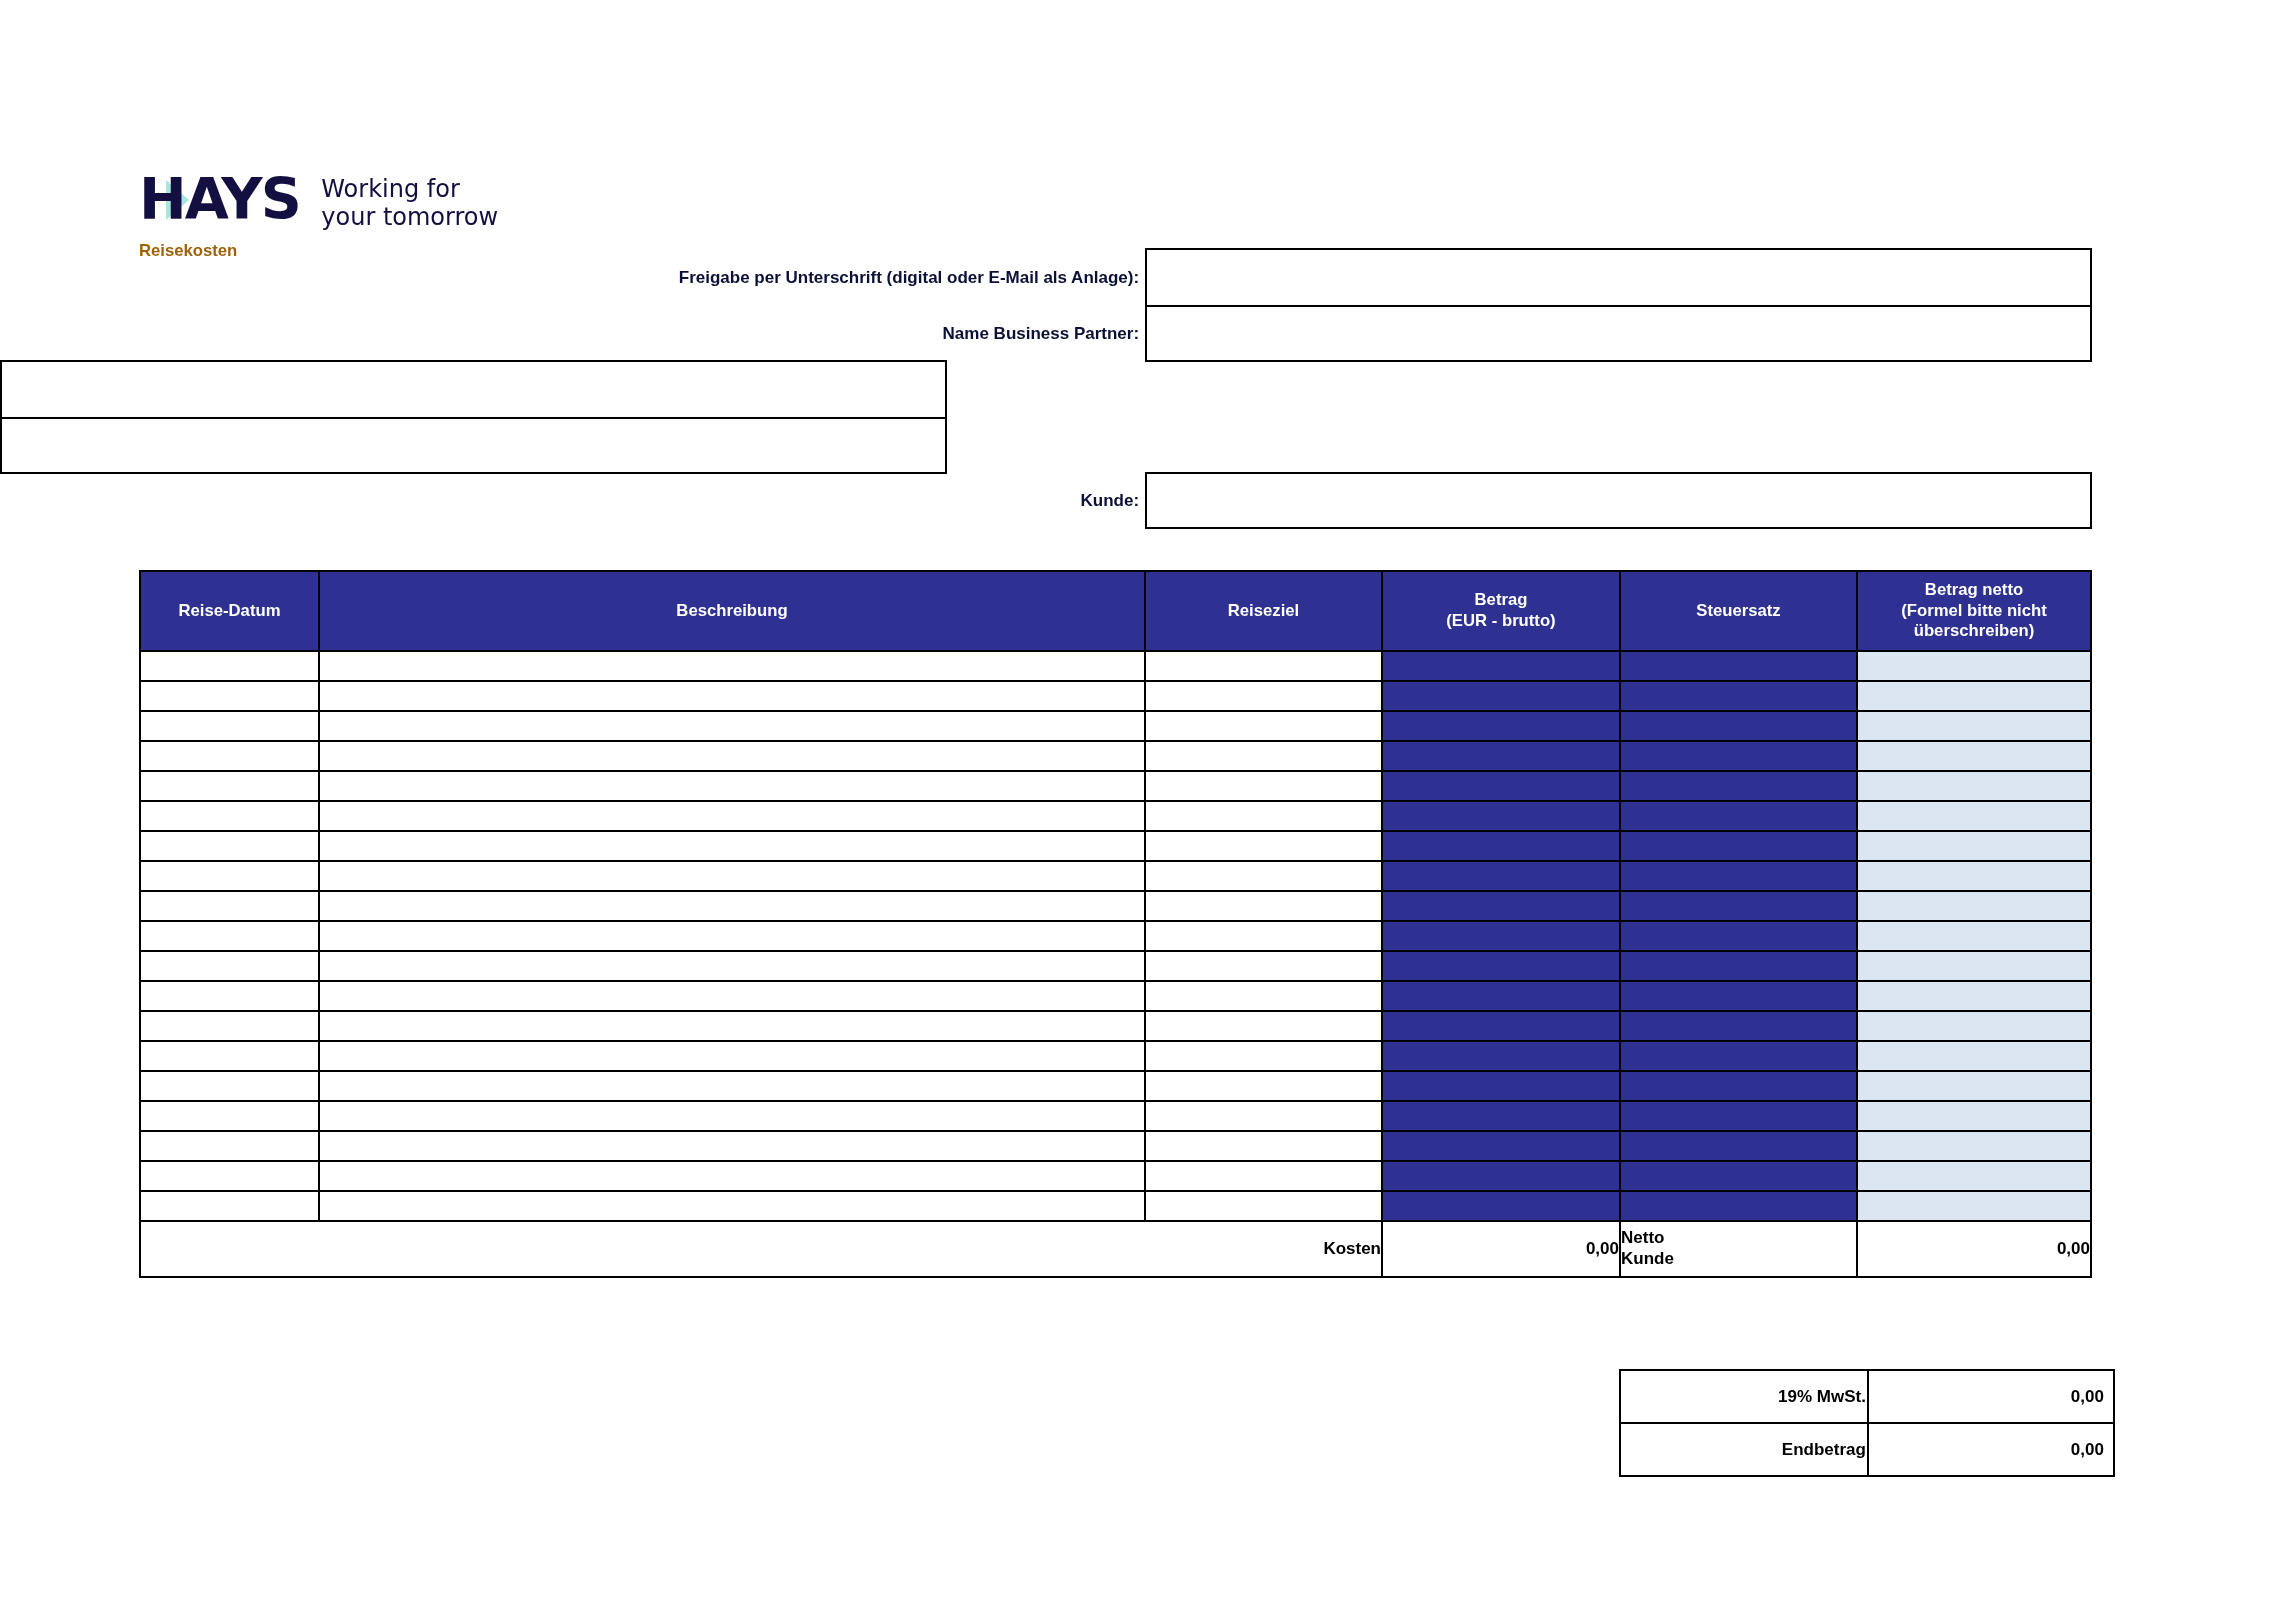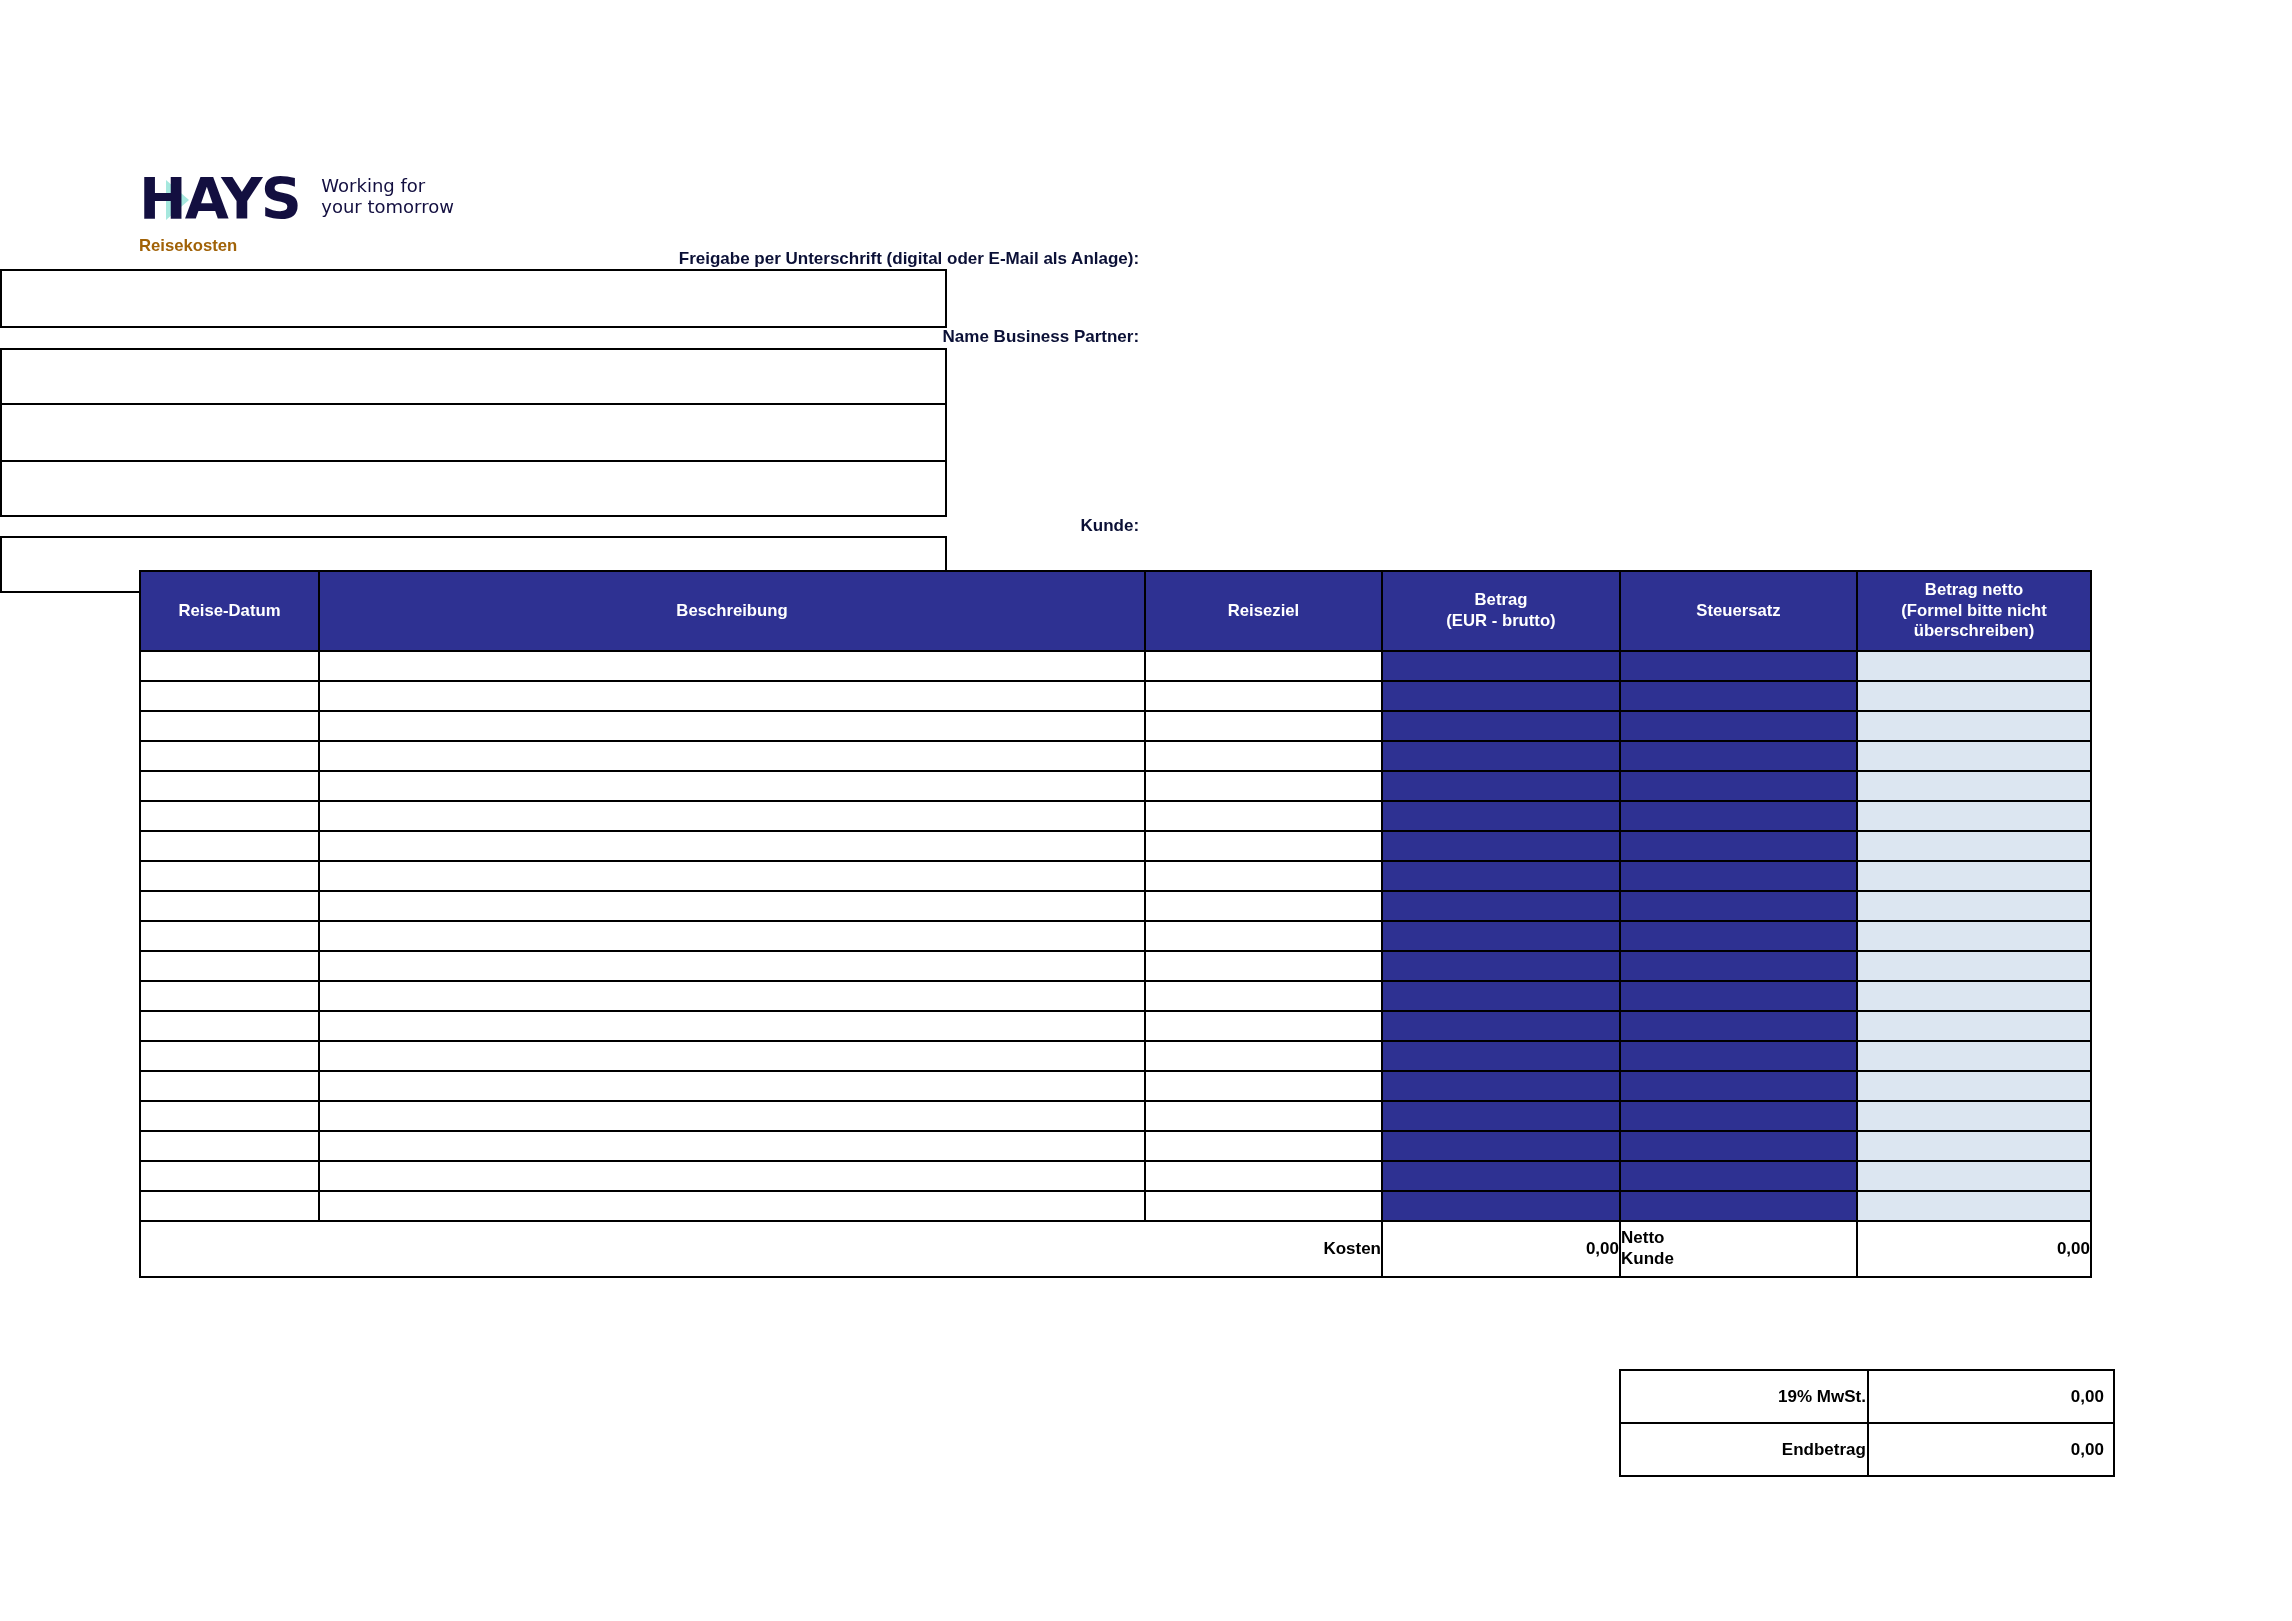--- a/index.html
+++ b/index.html
@@ -49,21 +49,21 @@
     z-index: 0;
   }
   #hays-letters {
     position: relative;
     z-index: 1;
   }
   #hays-tagline {
     margin-left: 21.6px;
     margin-top: 2.9px;
     font-family: "DejaVu Sans", sans-serif;
-    font-size: 18px;
+    font-size: 24px;
     line-height: 1.18;
     color: #130f40;
     font-weight: 400;
     white-space: pre-line;
   }
   #doc-subtitle {
     margin-top: 9.8px;
     font-family: "Liberation Sans", sans-serif;
     font-weight: bold;
     font-size: 16.7px;
@@ -74,21 +74,20 @@
   #meta-form {
     position: absolute;
     left: 0;
     top: 248px;
     width: 2293px;
   }
   .meta-row {
     display: flex;
     align-items: stretch;
     margin-bottom: -2px;
-    flex-direction: column;
   }
   .meta-label {
     width: 1145px;
     text-align: right;
     padding-right: 5.9px;
     box-sizing: border-box;
     font-size: 17px;
     font-weight: bold;
     color: #0b1036;
     display: flex;

